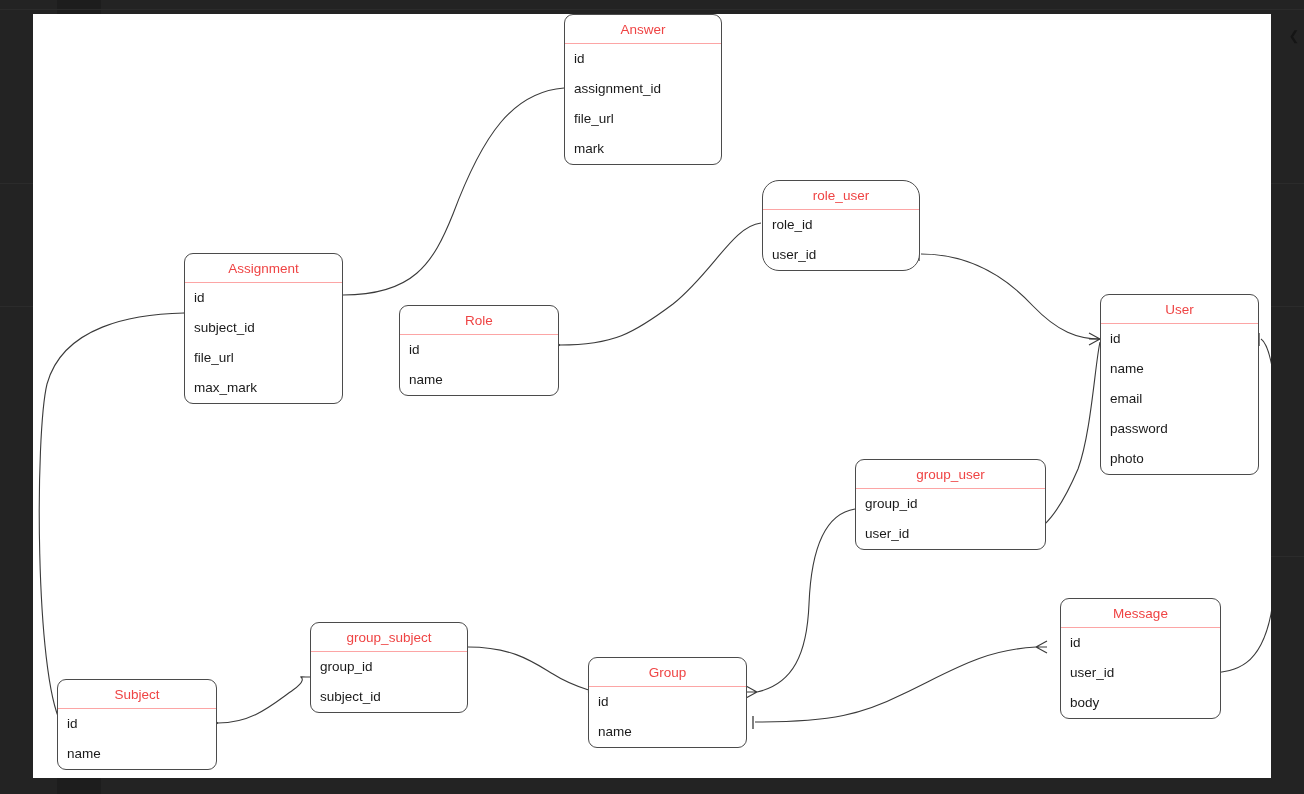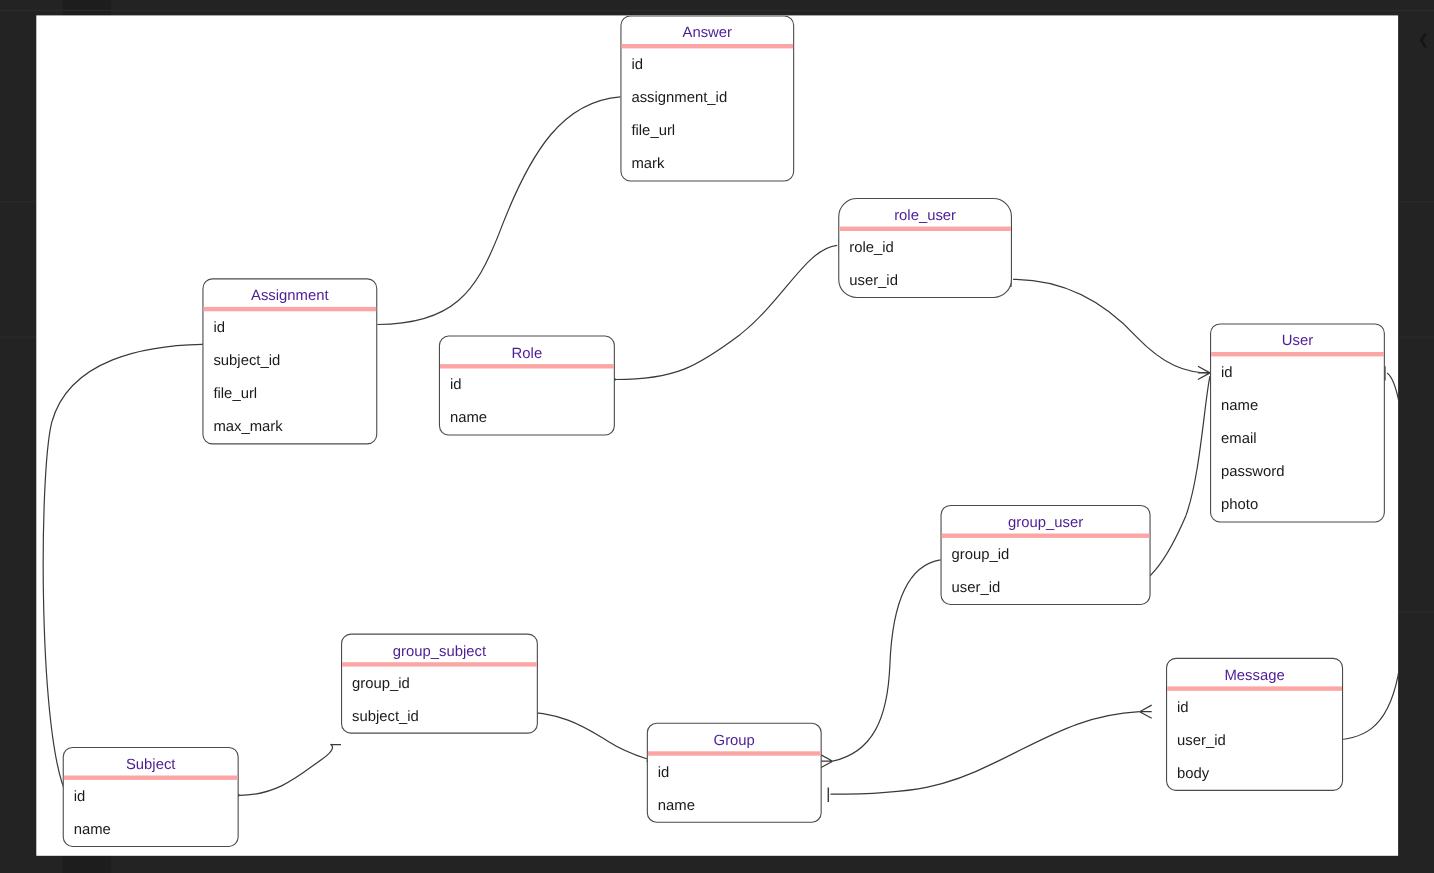--- a/index.html
+++ b/index.html
@@ -49,22 +49,22 @@
     background: #ffffff;
     border: 1px solid #4b4b4b;
     border-radius: 9px;
     box-sizing: border-box;
   }
   .entity-title {
     height: 29px;
     line-height: 29px;
     text-align: center;
     font-size: 13.5px;
-    color: #4c1d95;
-    border-bottom: 4px solid #fca5a5;
+    color: #ef4444;
+    border-bottom: 1px solid #fca5a5;
     box-sizing: border-box;
     white-space: nowrap;
     overflow: hidden;
   }
   .entity-fields {
     padding: 0;
     margin: 0;
     list-style: none;
   }
   .entity-field {
@@ -205,21 +205,21 @@
 
     <div class="entity" style="left:1027px; top:584px; width:161px;">
       <div class="entity-title">Message</div>
       <ul class="entity-fields">
         <li class="entity-field">id</li>
         <li class="entity-field">user_id</li>
         <li class="entity-field">body</li>
       </ul>
     </div>
 
-    <div class="entity" style="left:277px; top:562px; width:179px;">
+    <div class="entity" style="left:277px; top:608px; width:158px;">
       <div class="entity-title">group_subject</div>
       <ul class="entity-fields">
         <li class="entity-field">group_id</li>
         <li class="entity-field">subject_id</li>
       </ul>
     </div>
 
     <div class="entity" style="left:555px; top:643px; width:159px;">
       <div class="entity-title">Group</div>
       <ul class="entity-fields">

